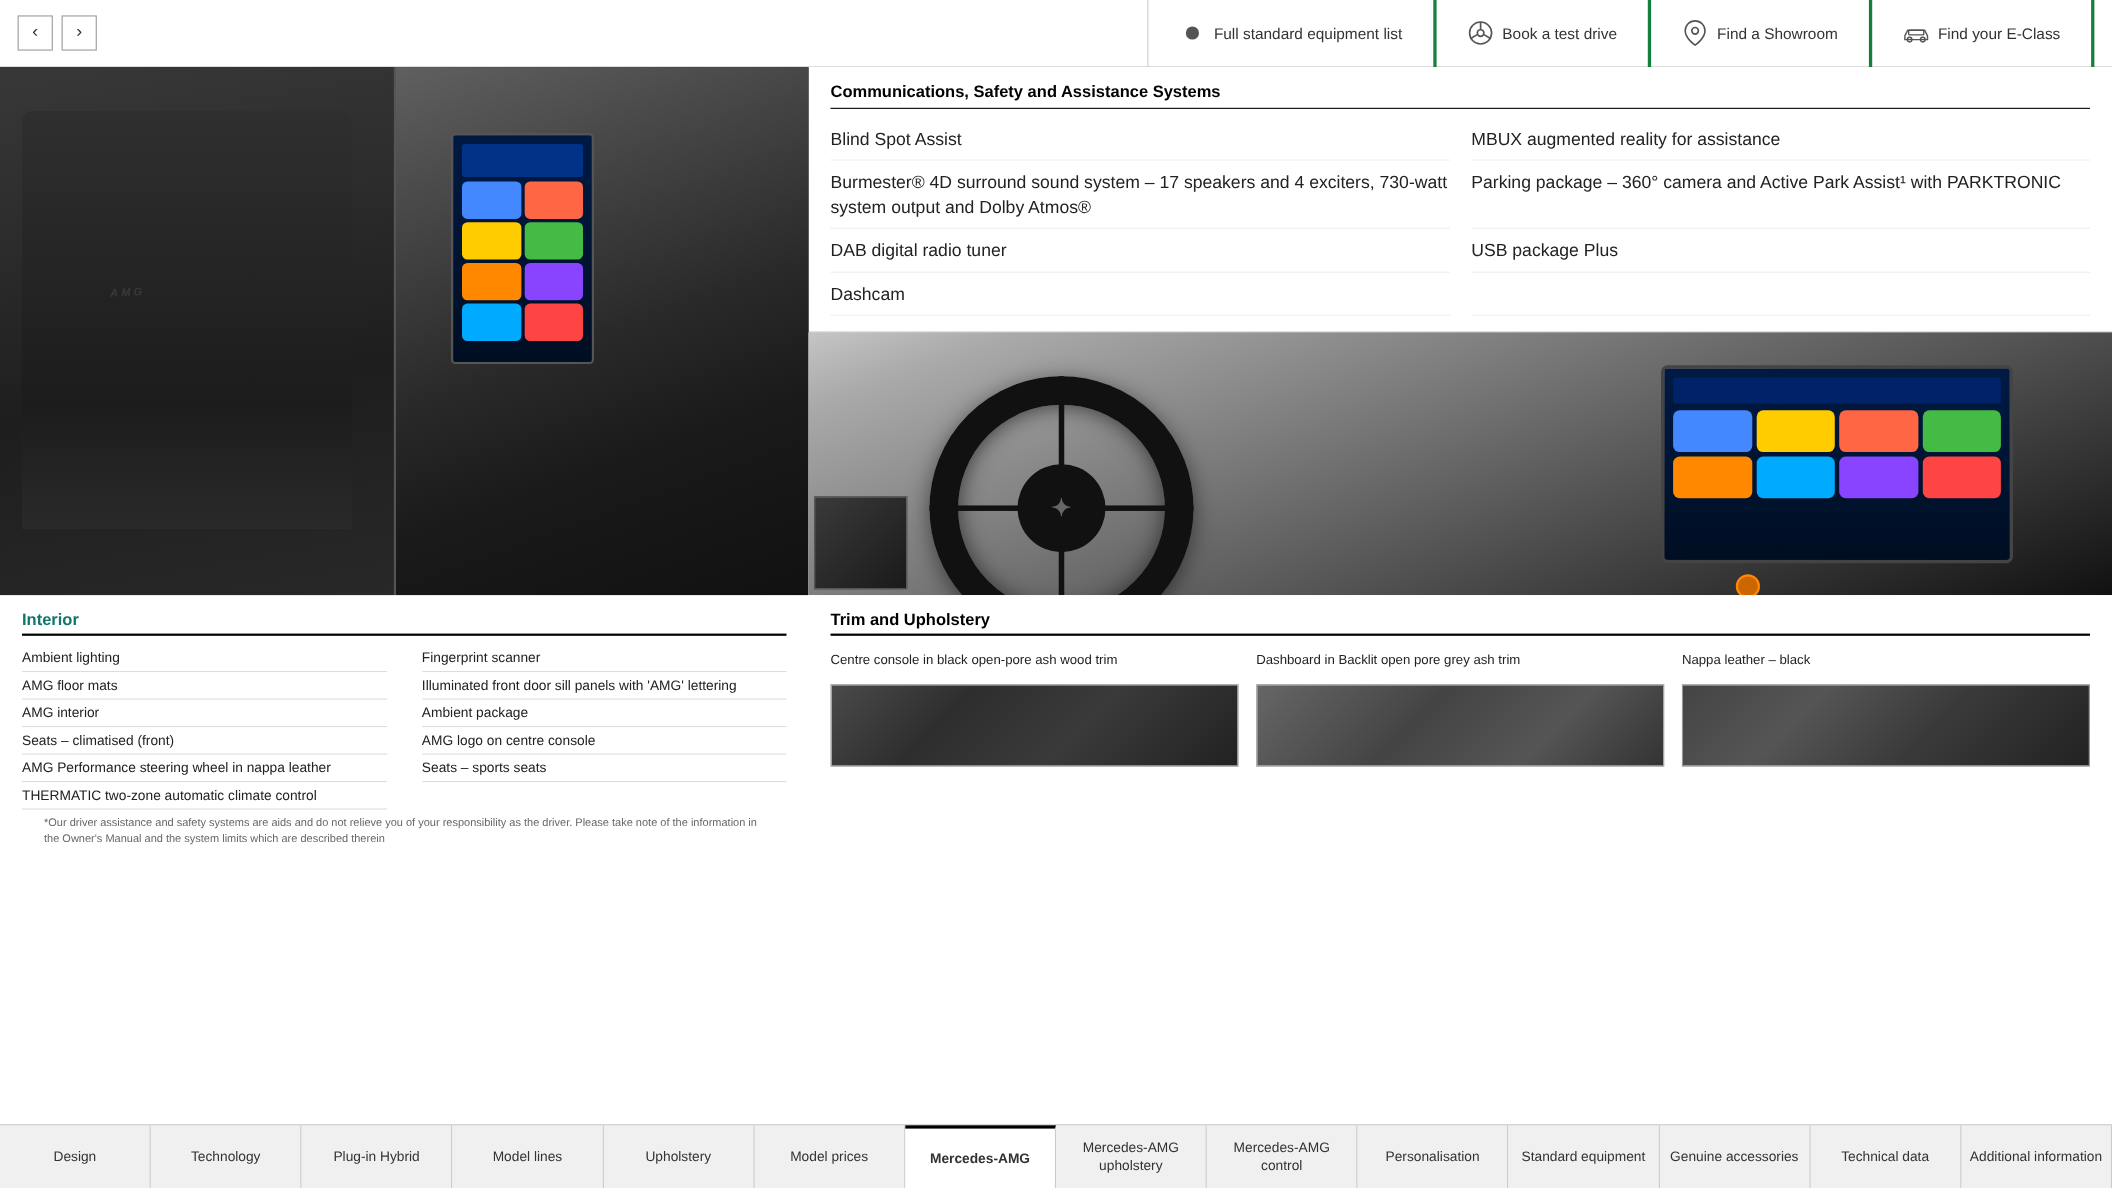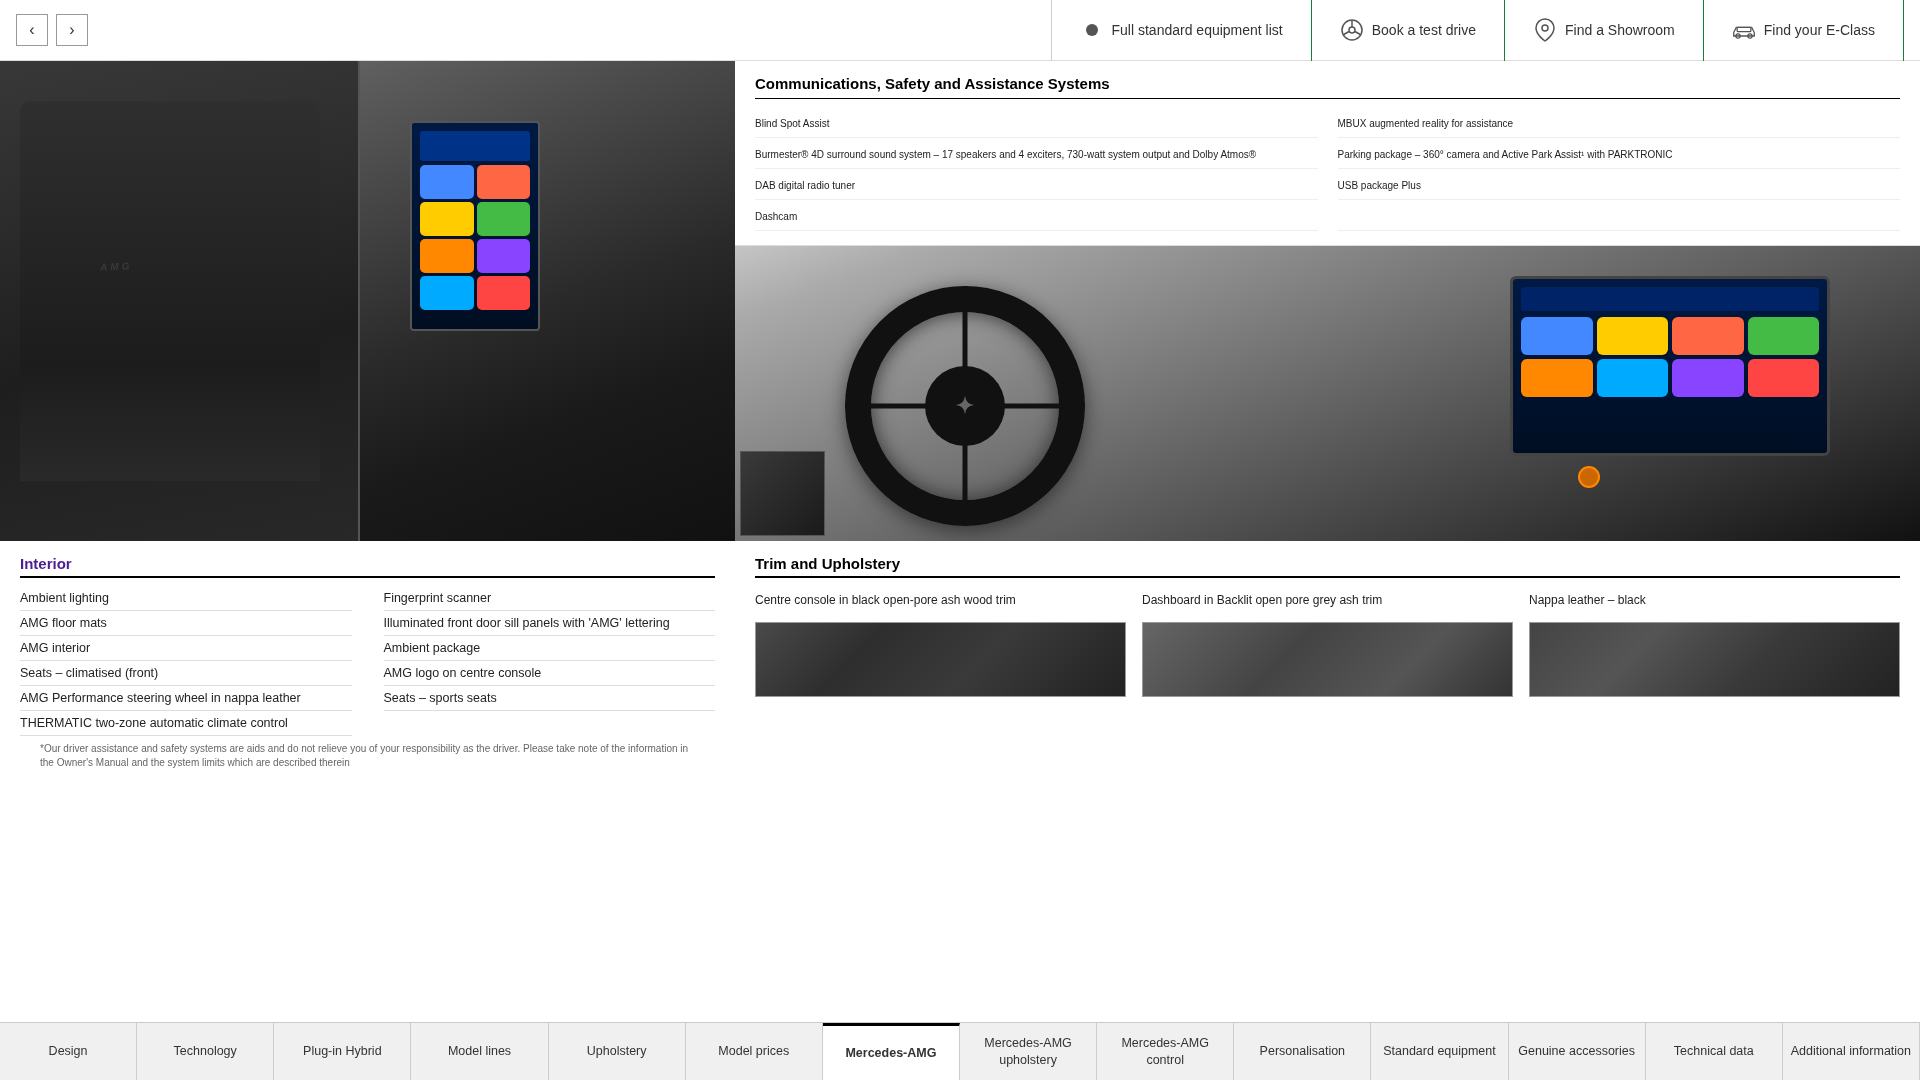--- a/index.html
+++ b/index.html
@@ -43,21 +43,21 @@
       align-items: center;
       gap: 0;
       border-left: 1px solid #ccc;
     }
     .nav-link-item {
       display: flex;
       align-items: center;
       gap: 8px;
       padding: 0 28px;
       height: 61px;
-      border-right: 1px solid #15803d;
+      border-right: 3px solid #15803d;
       cursor: pointer;
       font-size: 14px;
       color: #333;
     }
     .nav-icon {
       width: 24px;
       height: 24px;
       display: flex;
       align-items: center;
       justify-content: center;
@@ -81,28 +81,28 @@
       padding-bottom: 6px;
     }
     .info-grid {
       display: grid;
       grid-template-columns: 1fr 1fr;
       gap: 4px 20px;
     }
     .info-item {
       padding: 6px 0;
       border-bottom: 1px solid #eee;
-      font-size: 10px;
+      font-size: 16px;
       color: #222;
       line-height: 1.4;
     }
     .equipment-title {
       font-size: 15px;
       font-weight: bold;
-      color: #4c1d95;
+      color: #0f766e;
       margin-bottom: 8px;
       padding-bottom: 4px;
       border-bottom: 2px solid #000;
     }
     .equipment-item {
       padding: 5px 0;
       border-bottom: 1px solid #ddd;
       font-size: 12.5px;
       color: #222;
     }

